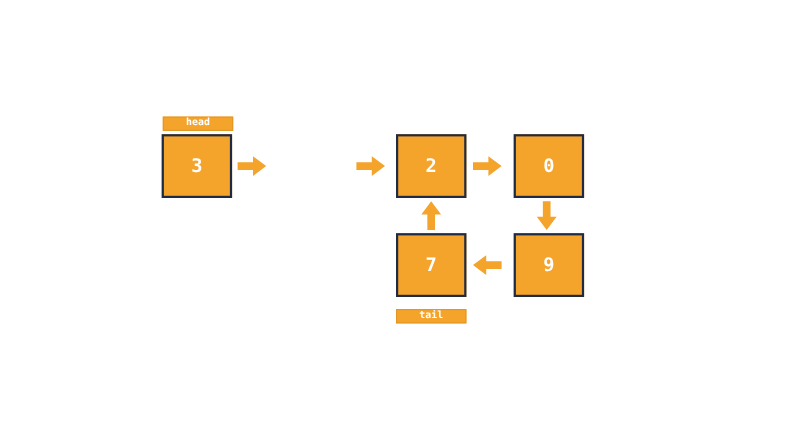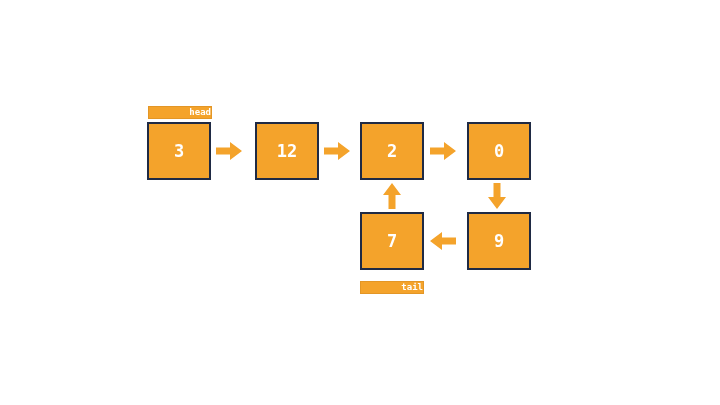--- a/index.html
+++ b/index.html
@@ -41,21 +41,21 @@
   
   .ptr-label {
     position: absolute;
     box-sizing: border-box;
     width: 64px;
     height: 13px;
     background: #F4A32B;
     border: 1px solid #E39626;
     display: flex;
     align-items: center;
-    justify-content: flex-end;
+    justify-content: center;
   }
   .ptr-label-text {
     color: #ffffff;
     font-family: "DejaVu Sans Mono", monospace;
     font-size: 9px;
     font-weight: 700;
     line-height: 1;
     user-select: none;
   }
 
@@ -78,23 +78,20 @@
   </div>
 
   <div class="ptr-label" id="ptr-tail" style="left: 360px; top: 281px;">
     <span class="ptr-label-text">tail</span>
   </div>
 
   <div class="node" id="node-0" style="left: 147px; top: 122px; background: rgb(244, 163, 43); border-color: rgb(31, 42, 68);">
     <span class="node-value">3</span>
   </div>
 
-  <div class="node" id="node-1" style="left: 255px; top: 122px; background: rgb(244, 163, 43); border-color: rgb(31, 42, 68);">
-    <span class="node-value">12</span>
-  </div>
 
   <div class="node" id="node-2" style="left: 360px; top: 122px; background: rgb(244, 163, 43); border-color: rgb(31, 42, 68);">
     <span class="node-value">2</span>
   </div>
 
   <div class="node" id="node-3" style="left: 467px; top: 122px; background: rgb(244, 163, 43); border-color: rgb(31, 42, 68);">
     <span class="node-value">0</span>
   </div>
 
   <div class="node" id="node-4" style="left: 360px; top: 212px; background: rgb(244, 163, 43); border-color: rgb(31, 42, 68);">

